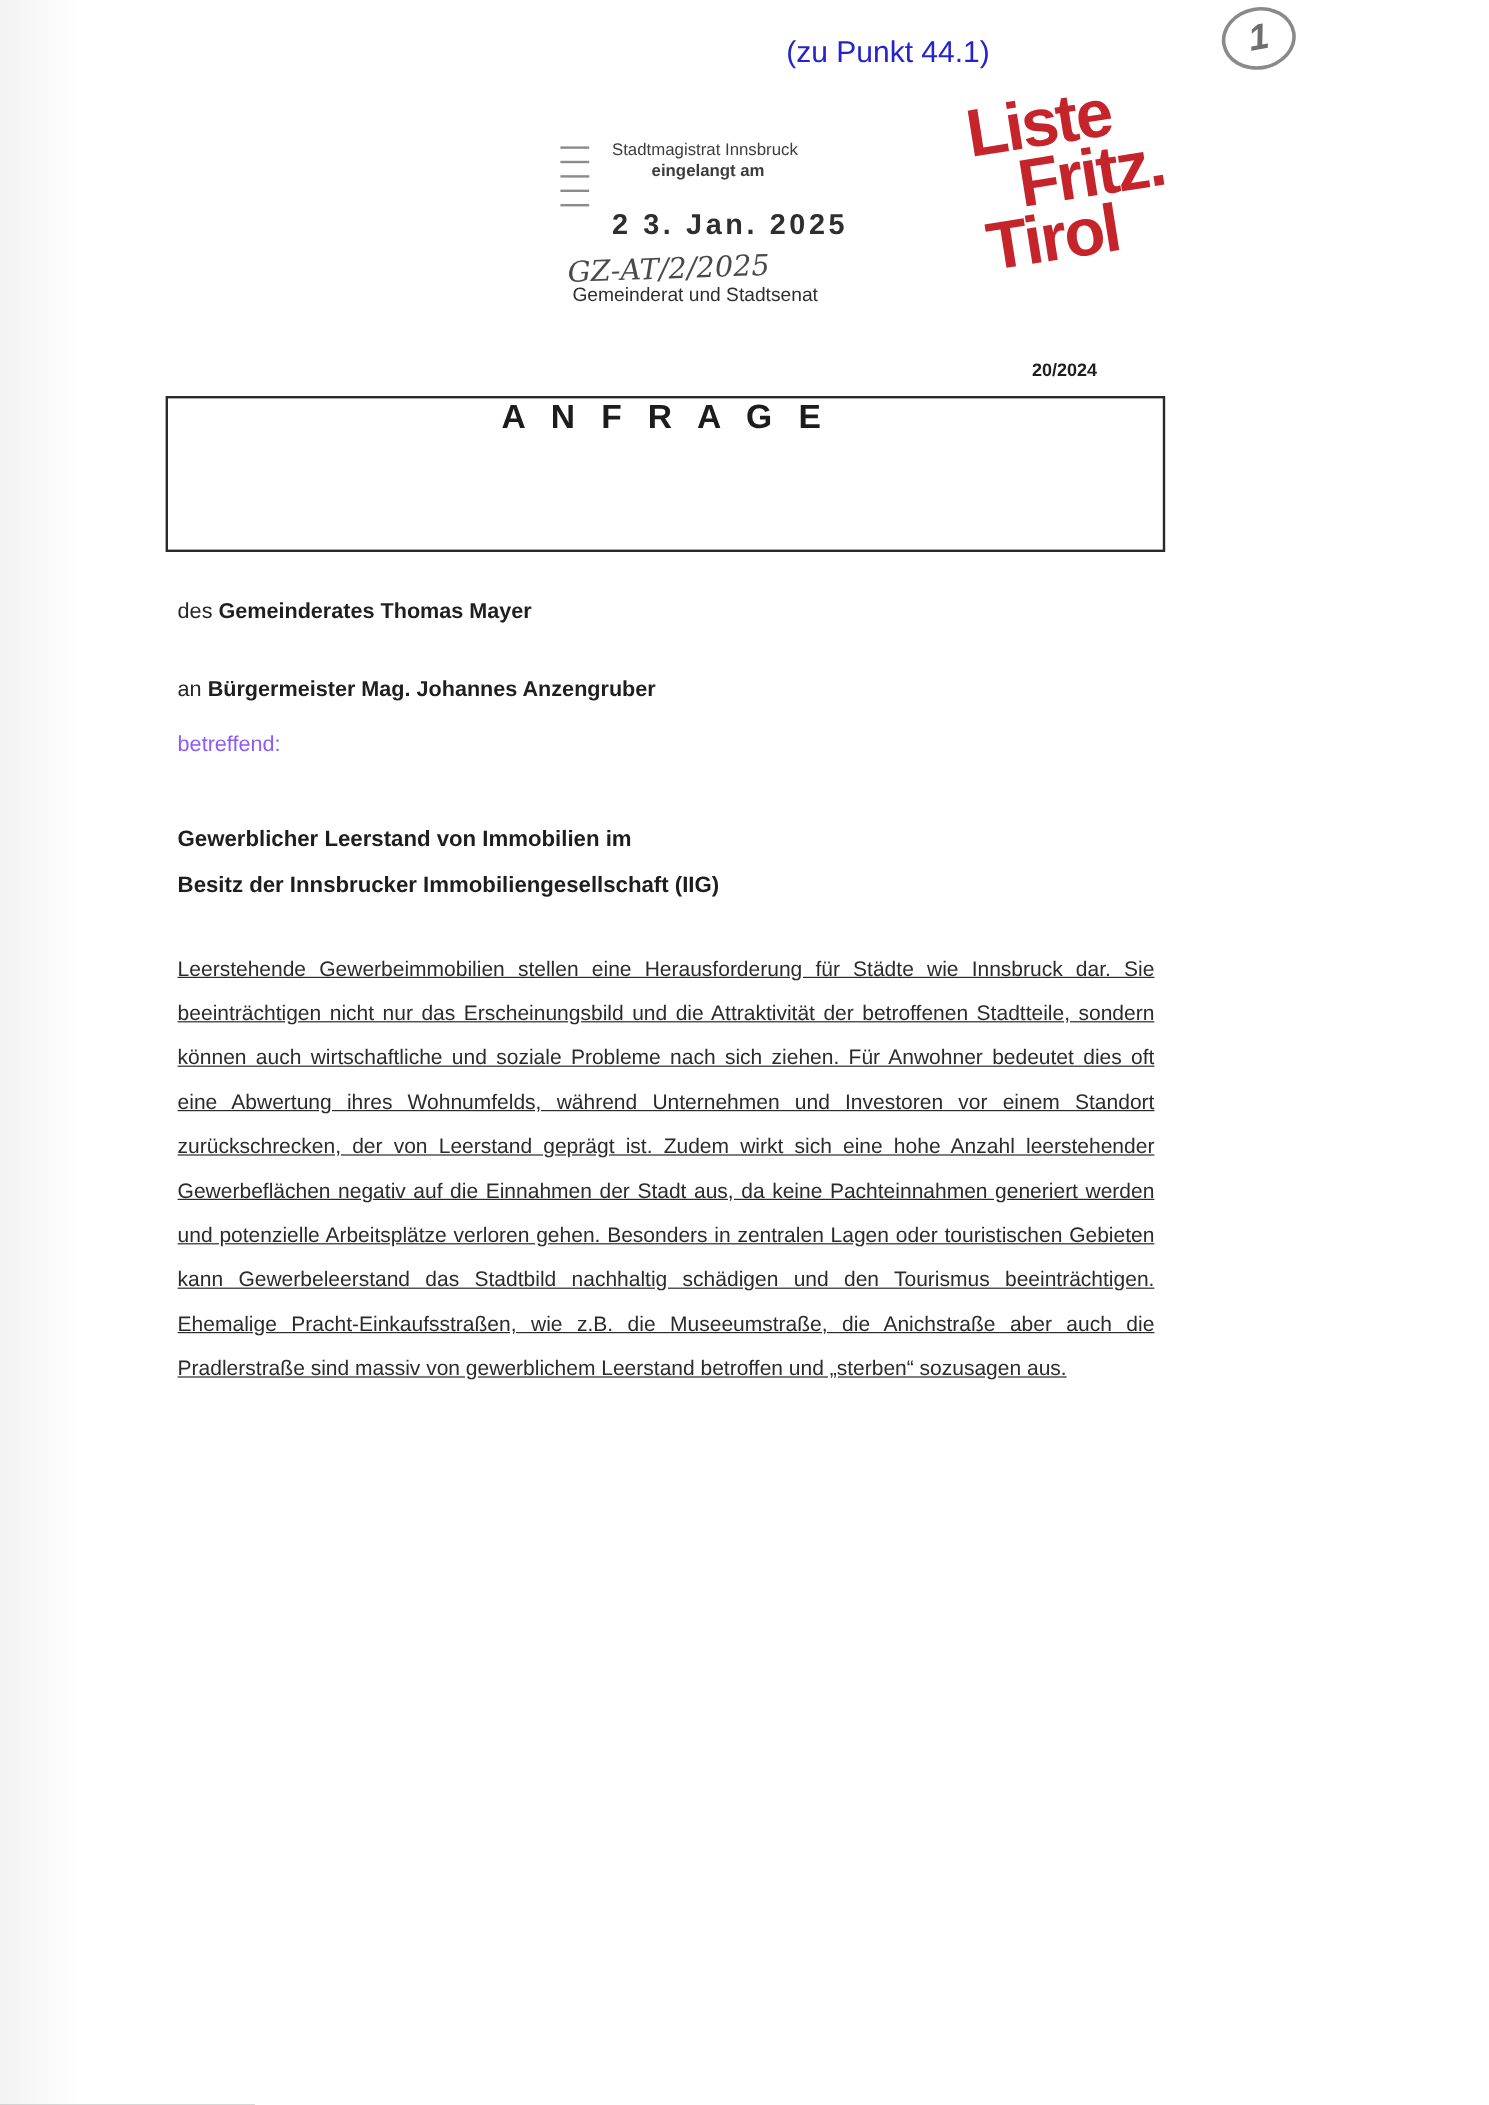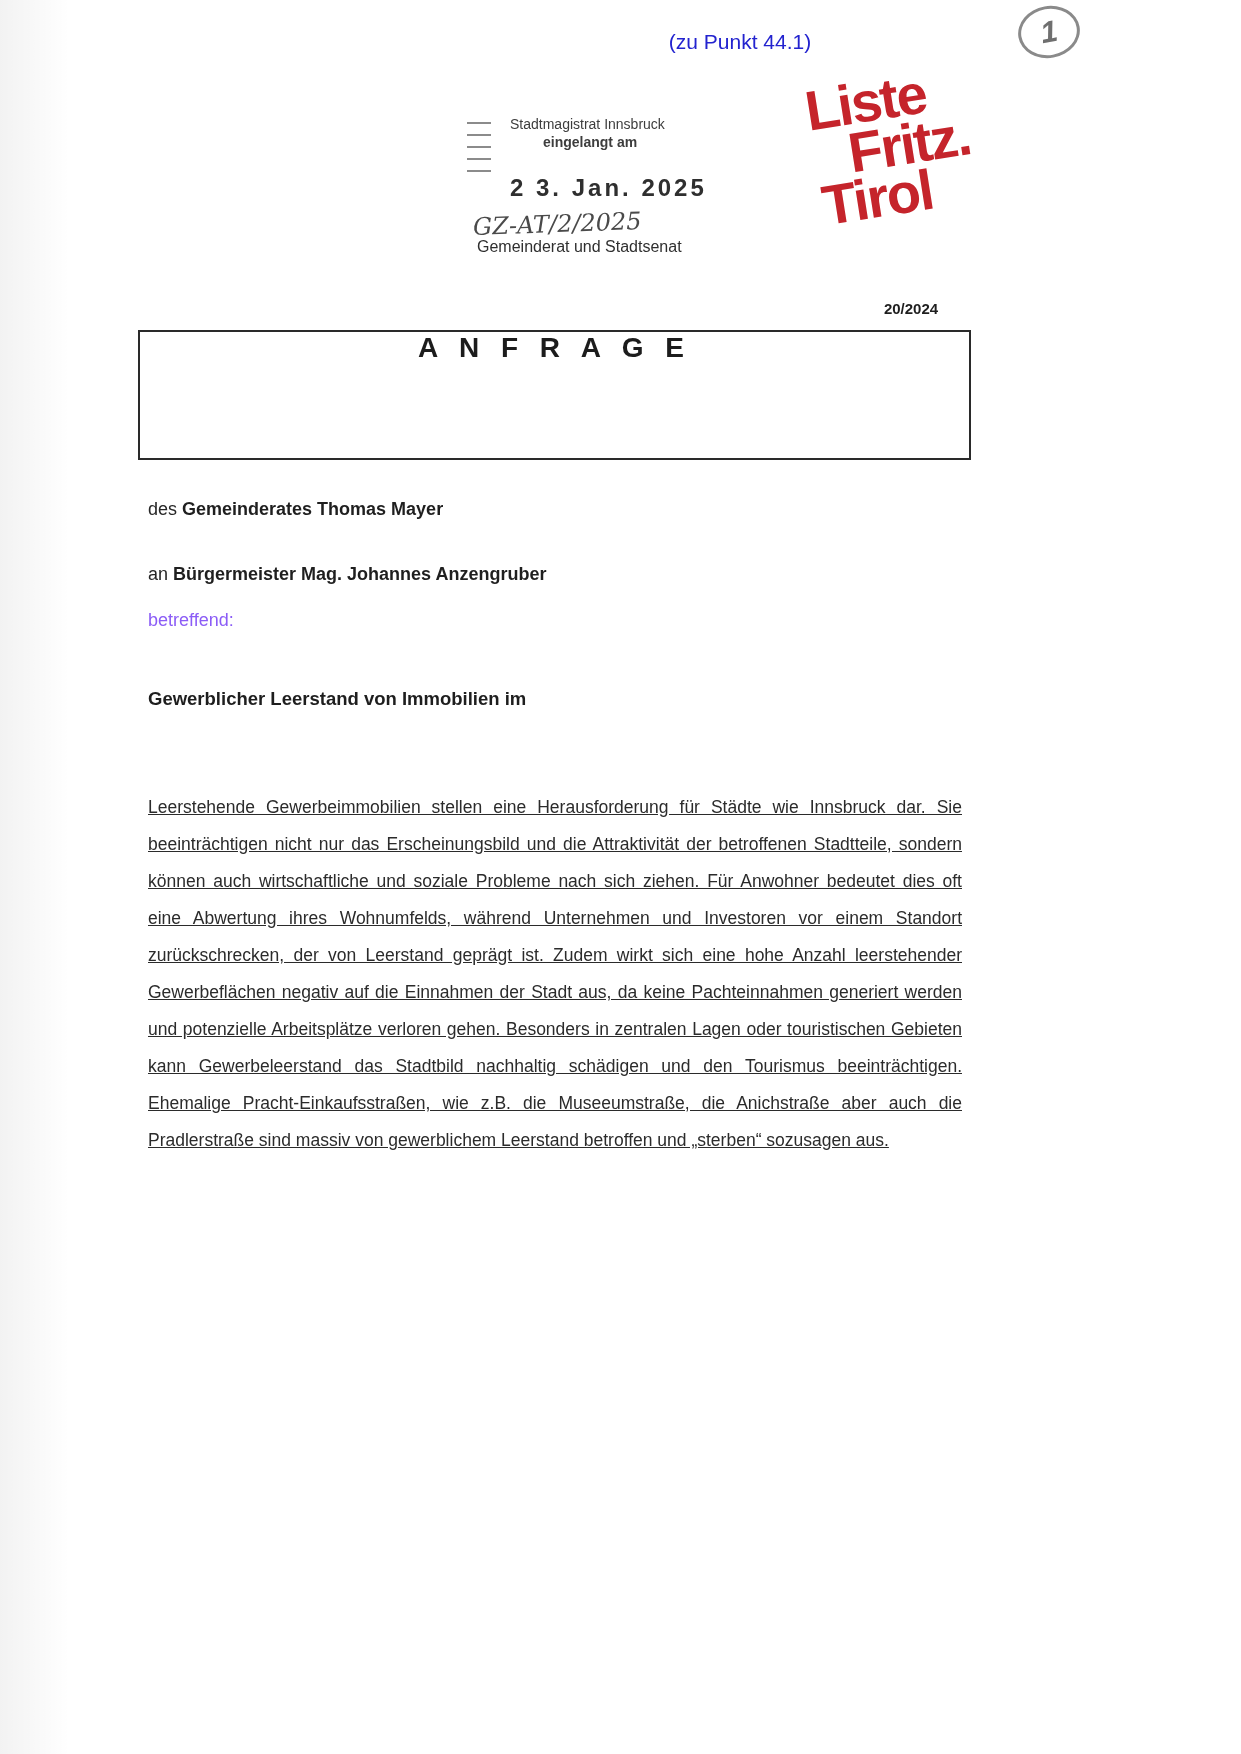--- a/index.html
+++ b/index.html
@@ -13,21 +13,21 @@
     margin:0 auto;
   }
   .scan-edge{
     position:absolute;left:0;top:0;bottom:0;width:70px;
     background:linear-gradient(to right, rgba(0,0,0,0.05), rgba(0,0,0,0));
     pointer-events:none;
   }
   .ref-note{
     position:absolute;left:560px;top:30px;width:360px;
     text-align:center;
-    color:#2323cf;font-size:21px;
+    color:#2323cf;font-size:25px;
   }
   .circled-one{
     position:absolute;left:1018px;top:6px;width:56px;height:46px;
     border:3px solid #8a8a8a;border-radius:50%;
     transform:rotate(-10deg);
     display:flex;align-items:center;justify-content:center;
     color:#6f6f6f;font-size:30px;font-style:italic;font-weight:bold;
   }
   .stamp{
     position:absolute;left:455px;top:116px;width:300px;
@@ -56,21 +56,21 @@
     font-weight:800;
     line-height:58px;
     letter-spacing:-2px;
   }
   .logo div{white-space:nowrap;font-size:56px;}
   .logo .l1{margin-left:20px;}
   .logo .l2{margin-left:56px;margin-top:-10px;}
   .logo .l3{margin-left:22px;margin-top:-10px;}
   .doc-number{
     position:absolute;left:860px;top:300px;width:102px;
-    text-align:center;font-weight:bold;font-size:15px;color:#1f1f1f;
+    text-align:left;font-weight:bold;font-size:15px;color:#1f1f1f;
   }
   .title-box{
     position:absolute;left:138px;top:330px;width:829px;height:126px;
     border:2px solid #2a2a2a;
     display:flex;align-items:flex-start;justify-content:center;
   }
   .title-box .title{
     font-size:28px;font-weight:bold;letter-spacing:7px;color:#1c1c1c;
   }
   .addr{position:absolute;left:148px;width:820px;font-size:18px;color:#262626;}
@@ -138,19 +138,20 @@
 
   <div class="addr addr-to">
     <span>an </span>
     <b>Bürgermeister Mag. Johannes Anzengruber</b>
   </div>
 
   <div class="re-label">betreffend:</div>
 
   <div class="subject">
     <div>Gewerblicher Leerstand von Immobilien im</div>
+    <div>Besitz der Innsbrucker Immobiliengesellschaft (IIG)</div>
   </div>
 
   <div class="body-text">
     <p>Leerstehende Gewerbeimmobilien stellen eine Herausforderung für Städte wie Innsbruck dar. Sie beeinträchtigen nicht nur das Erscheinungsbild und die Attraktivität der betroffenen Stadtteile, sondern können auch wirtschaftliche und soziale Probleme nach sich ziehen. Für Anwohner bedeutet dies oft eine Abwertung ihres Wohnumfelds, während Unternehmen und Investoren vor einem Standort zurückschrecken, der von Leerstand geprägt ist. Zudem wirkt sich eine hohe Anzahl leerstehender Gewerbeflächen negativ auf die Einnahmen der Stadt aus, da keine Pachteinnahmen generiert werden und potenzielle Arbeitsplätze verloren gehen. Besonders in zentralen Lagen oder touristischen Gebieten kann Gewerbeleerstand das Stadtbild nachhaltig schädigen und den Tourismus beeinträchtigen. Ehemalige Pracht-Einkaufsstraßen, wie z.B. die Museeumstraße, die Anichstraße aber auch die Pradlerstraße sind massiv von gewerblichem Leerstand betroffen und „sterben“ sozusagen aus.</p>
   </div>
 
 </div>
 
 </body></html>

